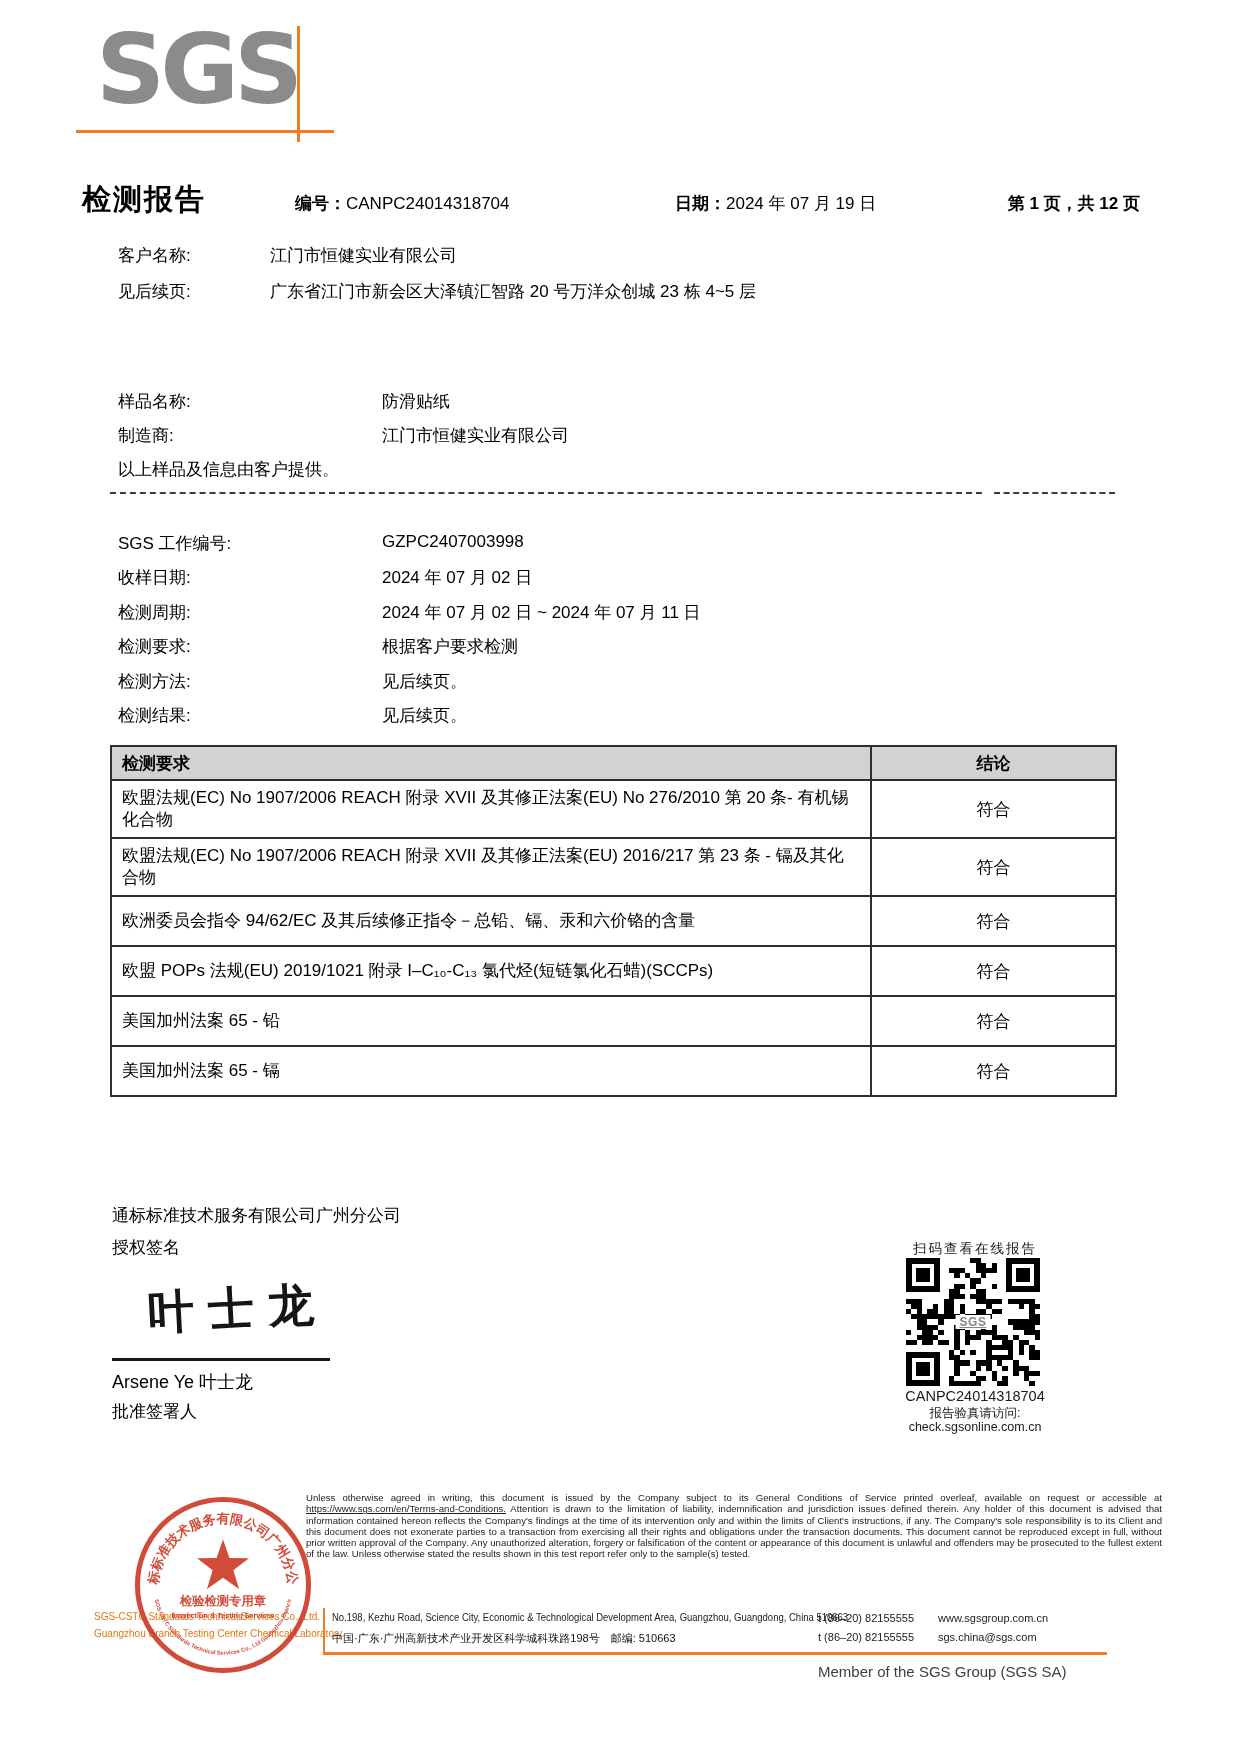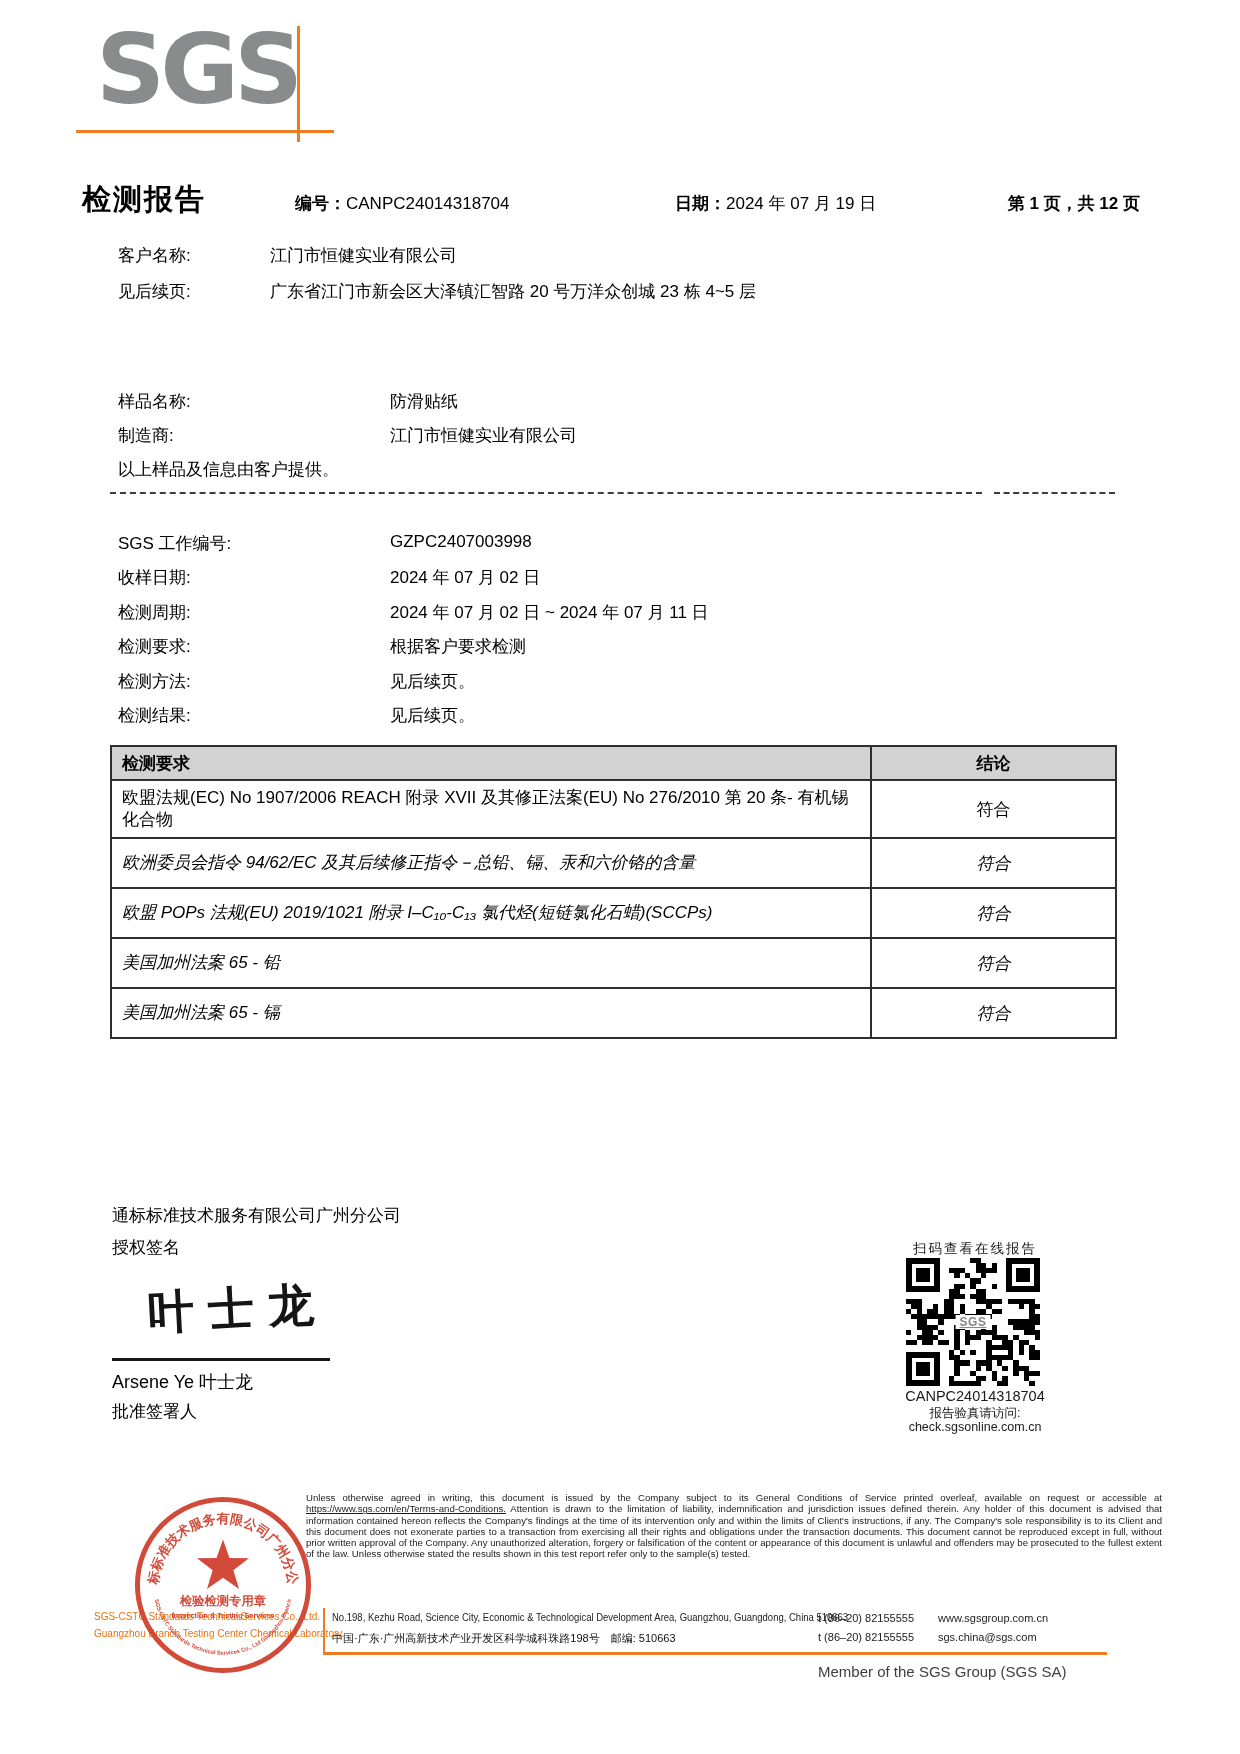--- a/index.html
+++ b/index.html
@@ -18,37 +18,37 @@
   .logo-vline{left:297px; top:26px; width:3px; height:116px; background:#ee7c22;}
   .doc-title{left:82px; top:180px; font-size:29px; font-weight:800; letter-spacing:2px; color:#000;}
   .hdr-line{top:192px; font-size:17px; color:#000; white-space:nowrap;}
   .hdr-label{font-weight:700;}
   .page-info{left:960px; width:180px; text-align:right; font-weight:700;}
   
   .info-row{left:118px; font-size:17px; white-space:nowrap; color:#000;}
   .info-label{display:inline-block;}
   .cl .info-label{width:152px;}
   .cl .info-value{position:absolute; left:152px; white-space:nowrap;}
-  .sm .info-value{position:absolute; left:272px; white-space:nowrap;}
+  .sm .info-value{position:absolute; left:264px; white-space:nowrap;}
   .note-row{left:118px; font-size:17px; color:#000;}
   .dash1{left:110px; top:492px; width:872px; border-top:2px dashed #3d3d3d;}
   .dash2{left:994px; top:492px; width:121px; border-top:2px dashed #3d3d3d;}
   
   table.rtable{
     position:absolute; left:110px; top:745px; width:1005px;
     border-collapse:collapse; table-layout:fixed; font-size:17px; color:#000;
   }
   table.rtable th, table.rtable td{border:2px solid #2e2e2e; vertical-align:middle;}
   table.rtable th{background:#d2d2d2; height:30px; font-weight:700;}
   th.req-h{text-align:left; padding:0 10px;}
   th.con-h{text-align:center;}
   td.req{padding:3px 10px; line-height:22px; text-align:left;}
   td.con{text-align:center;}
   tr.h2 td{height:50px;}
-  tr.h1 td{height:42px;font-style:italic;}
+  tr.h1 td{height:42px;}
   
   .company-line{left:112px; top:1204px; font-size:17px; color:#000;}
   .auth-line{left:112px; top:1236px; font-size:17px; color:#000;}
   .signature{
     left:148px; top:1278px; font-size:46px; font-weight:800; color:#151515;
     letter-spacing:14px; transform:rotate(-3deg); font-family:"DejaVu Serif", serif;
   }
   .sig-line{left:112px; top:1358px; width:218px; height:3px; background:#161616;}
   .signer-name{left:112px; top:1370px; font-size:18px; color:#000;}
   .signer-title{left:112px; top:1400px; font-size:17px; color:#000;}
@@ -158,20 +158,24 @@
         <col style="width:760px">
         <col style="width:245px">
       </colgroup>
     <tbody>
         <tr>
       <th class="req-h">检测要求</th>
       <th class="con-h">结论</th>
     </tr>
     <tr class="h2">
       <td class="req">欧盟法规(EC) No 1907/2006 REACH 附录 XVII 及其修正法案(EU) No 276/2010 第 20 条- 有机锡化合物</td>
+      <td class="con">符合</td>
+    </tr>
+    <tr class="h2">
+      <td class="req">欧盟法规(EC) No 1907/2006 REACH 附录 XVII 及其修正法案(EU) 2016/217 第 23 条 - 镉及其化合物</td>
       <td class="con">符合</td>
     </tr>
     <tr class="h1">
       <td class="req">欧洲委员会指令 94/62/EC 及其后续修正指令－总铅、镉、汞和六价铬的含量</td>
       <td class="con">符合</td>
     </tr>
     <tr class="h1">
       <td class="req">欧盟 POPs 法规(EU) 2019/1021 附录 I–C₁₀-C₁₃ 氯代烃(短链氯化石蜡)(SCCPs)</td>
       <td class="con">符合</td>
     </tr>

